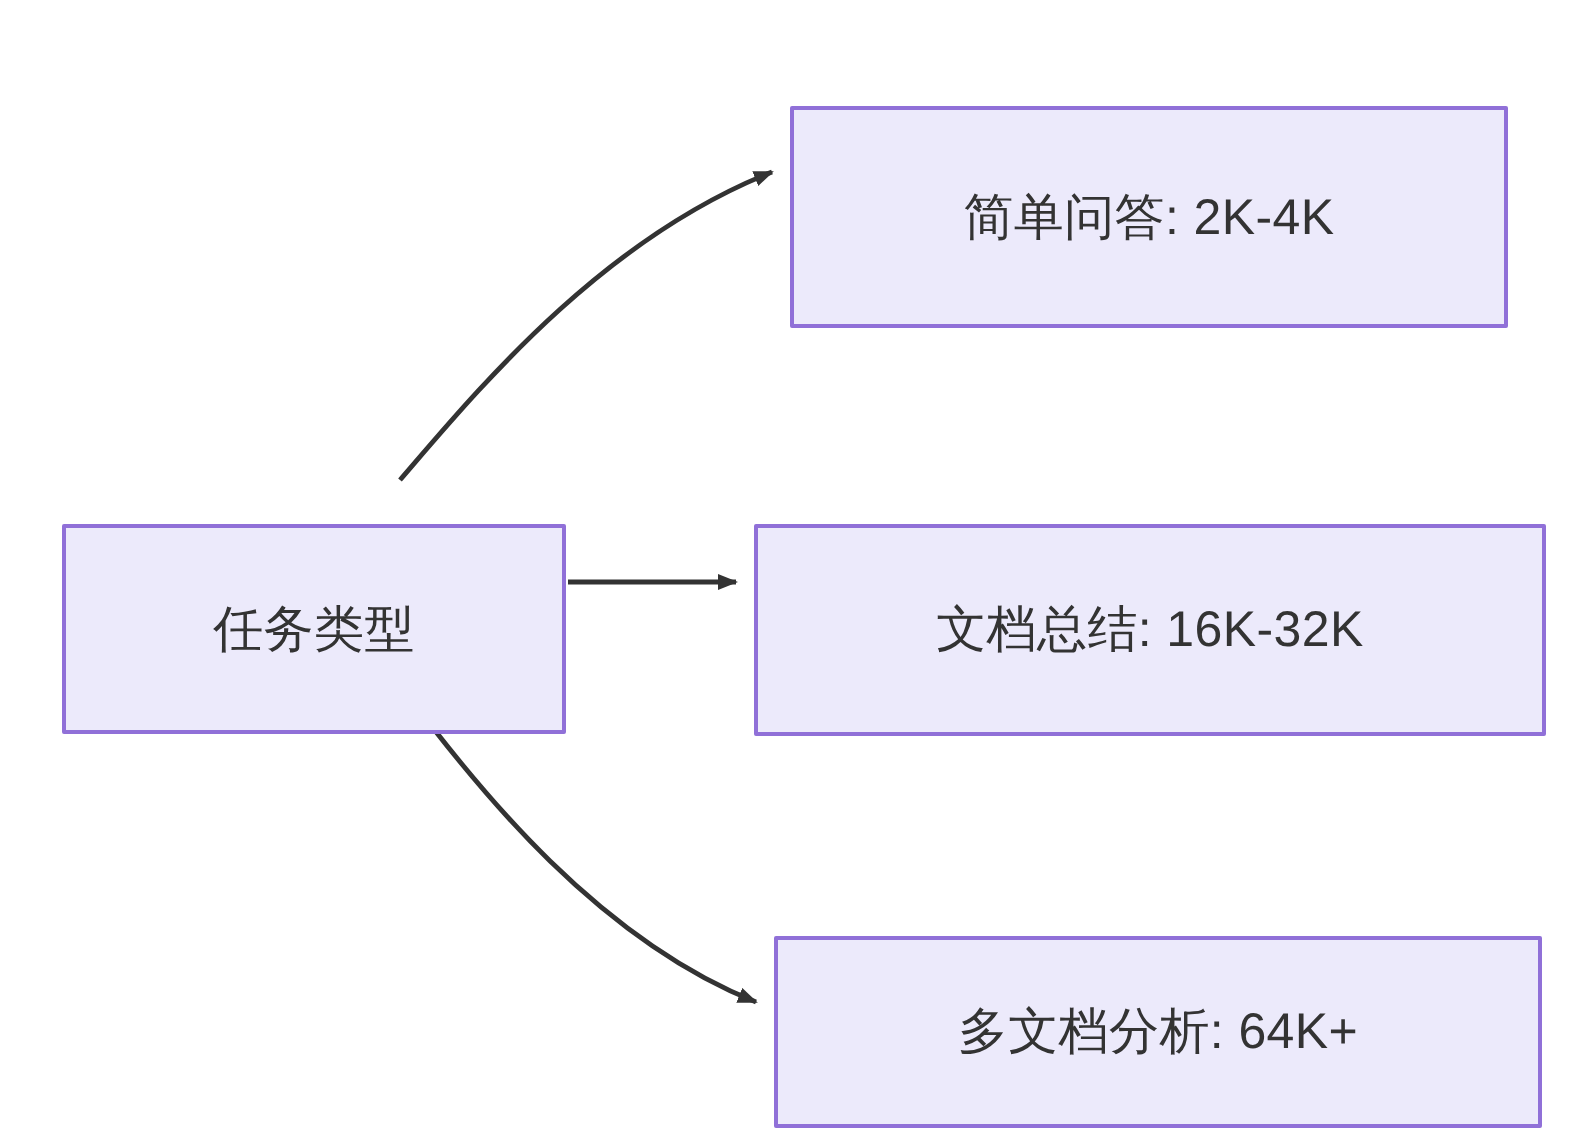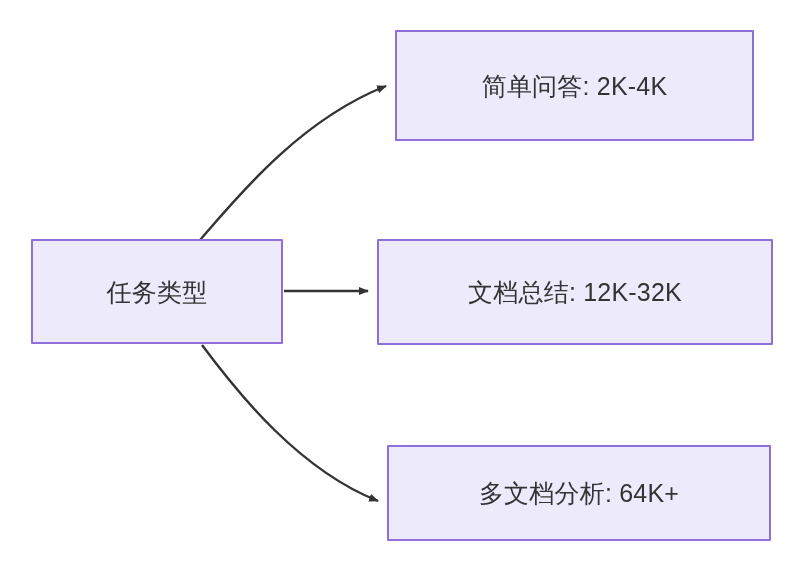--- a/index.html
+++ b/index.html
@@ -25,20 +25,21 @@
   }
   .node {
     position: absolute;
     box-sizing: border-box;
     display: flex;
     align-items: center;
     justify-content: center;
     background: #ECEAFB;
     border: 2px solid #9070D8;
     border-radius: 1px;
+    margin-top: 23px;
   }
   .node-label {
     font-size: 25px;
     line-height: 1.2;
     color: #333333;
     white-space: nowrap;
     letter-spacing: 0.2px;
   }
   
   #node-root      { left: 31px;  top: 239px; width: 252px; height: 105px; align-items: center; }
@@ -67,20 +68,20 @@
 
   <div class="node" id="node-root">
     <span class="node-label">任务类型</span>
   </div>
 
   <div class="node" id="node-simple-qa">
     <span class="node-label">简单问答: 2K-4K</span>
   </div>
 
   <div class="node" id="node-doc-sum">
-    <span class="node-label">文档总结: 12K-32K</span>
+    <span class="node-label">文档总结: 16K-32K</span>
   </div>
 
   <div class="node" id="node-multi-doc">
     <span class="node-label">多文档分析: 64K+</span>
   </div>
 
 </div>
 
 </body></html>

